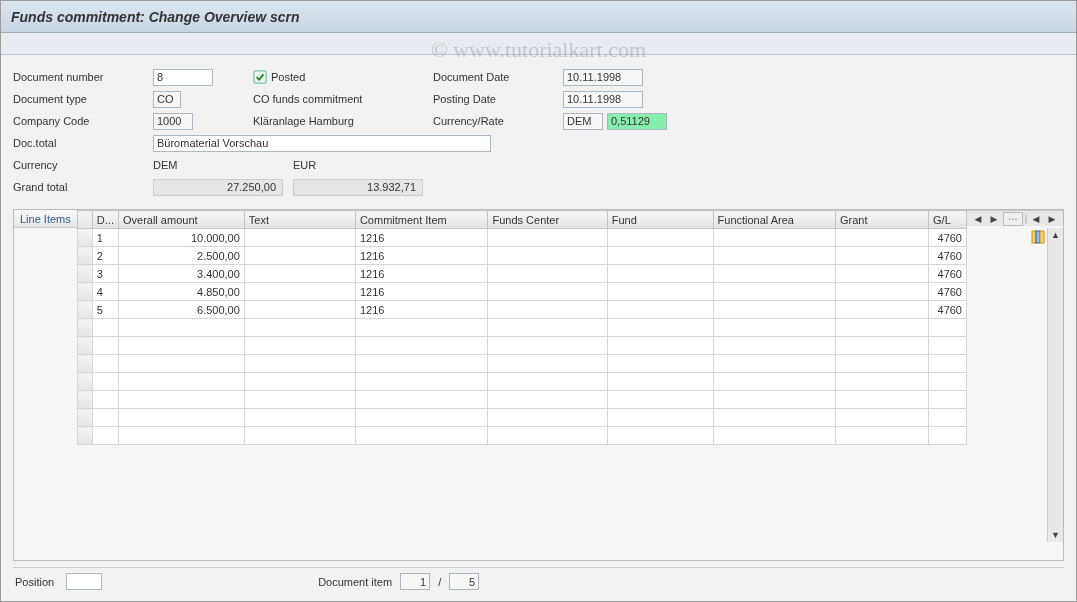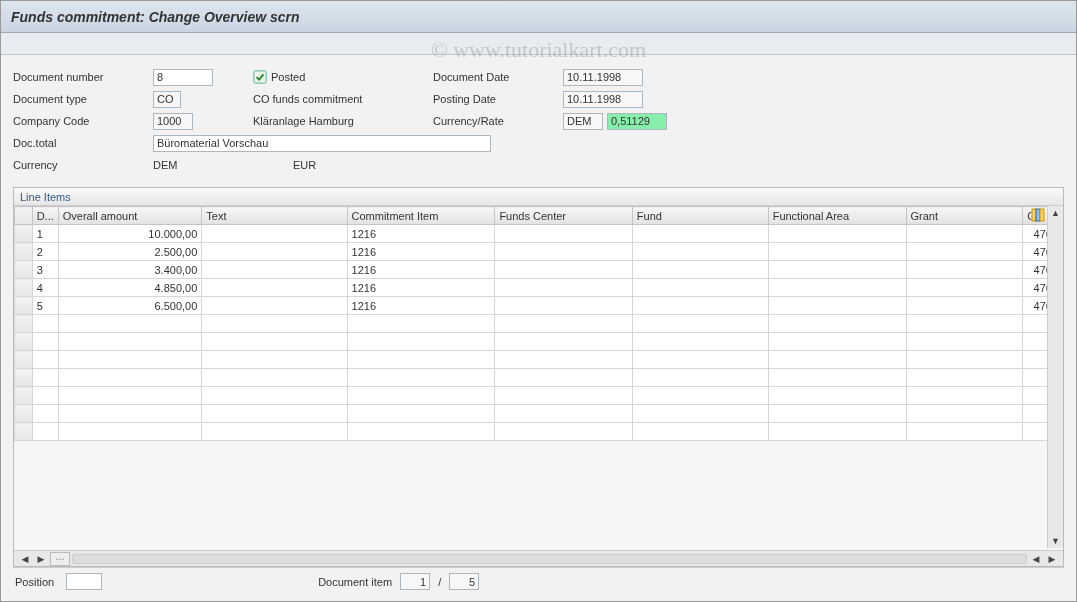--- a/index.html
+++ b/index.html
@@ -96,21 +96,21 @@
     display:flex;
     align-items:center;
     justify-content:flex-end;
   }
   .table-region {
     flex: 1;
     margin-top: 4px;
     border: 1px solid #bbb;
     background: #f6f6f6;
     display:flex;
-    flex-direction:column;
+    flex-direction:row;
     position: relative;
   }
   .table-title {
     height: 18px;
     padding: 0 6px;
     display:flex;
     align-items:center;
     color:#335a8a;
     background: linear-gradient(#fafafa,#e6e6e6);
     border-bottom: 1px solid #ccc;
@@ -181,20 +181,21 @@
     gap:2px;
   }
   .hscroll .track { flex:1; background:#ddd; height:10px; border:1px solid #ccc; border-radius:2px;}
   .footer-row {
     height: 28px;
     display:flex;
     align-items:center;
     padding: 0 2px;
     gap: 8px;
     border-top:1px solid #ccc;
+    margin-top:6px;
   }
   .watermark {
     position:absolute;
     top: 36px;
     left: 0; right:0;
     text-align:center;
     font-size: 22px;
     color: rgba(150,150,150,0.45);
     pointer-events:none;
     font-family: Georgia, serif;
@@ -270,20 +271,26 @@
         <div class="label">Doc.total</div>
         <input class="field" style="width: 338px;" value="Büromaterial Vorschau">
       </div>
 
       <div class="row">
         <div class="label">Currency</div>
         <div style="width:140px;" class="static-text">DEM</div>
         <div style="width:140px;" class="static-text">EUR</div>
       </div>
 
+      <div class="row totals-box">
+        <div class="label">Grand total</div>
+        <div class="val" style="width:130px;">27.250,00</div>
+        <div style="width:10px;"></div>
+        <div class="val" style="width:130px;">13.932,71</div>
+      </div>
     </div>
 
     <div class="table-region">
       <div class="table-title">Line Items</div>
       <span class="config-icon">
         <svg viewBox="0 0 14 14" width="14" height="14">
             <rect x="1" y="1" width="4" height="12" fill="#ffcc66" stroke="#c90"></rect>
             <rect x="5" y="1" width="4" height="12" fill="#88bff5" stroke="#369"></rect>
             <rect x="9" y="1" width="4" height="12" fill="#ffcc66" stroke="#c90"></rect>
           </svg>

